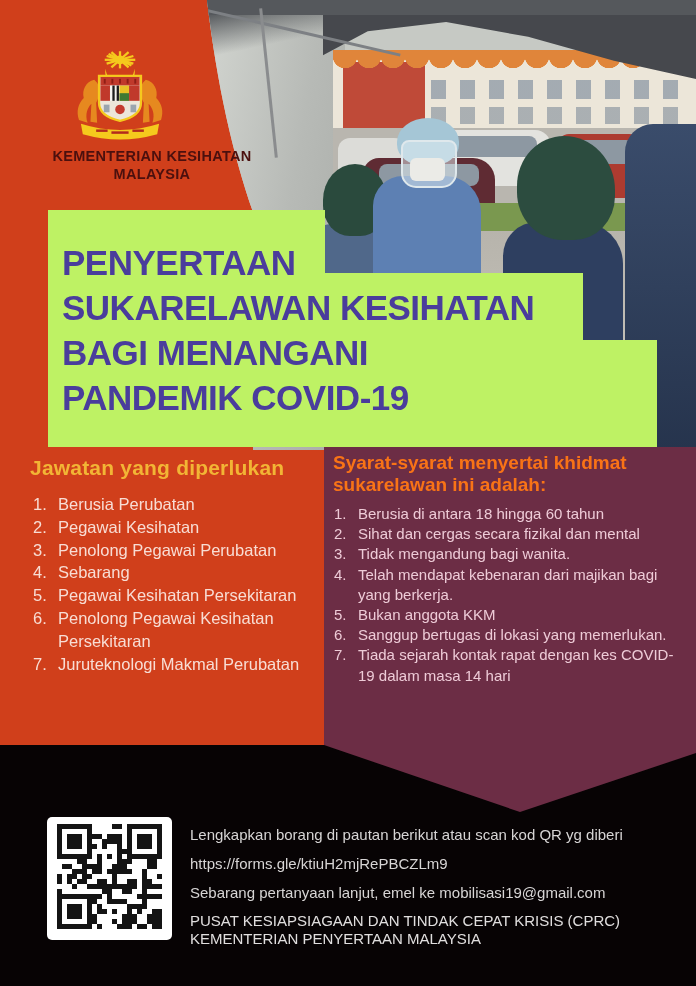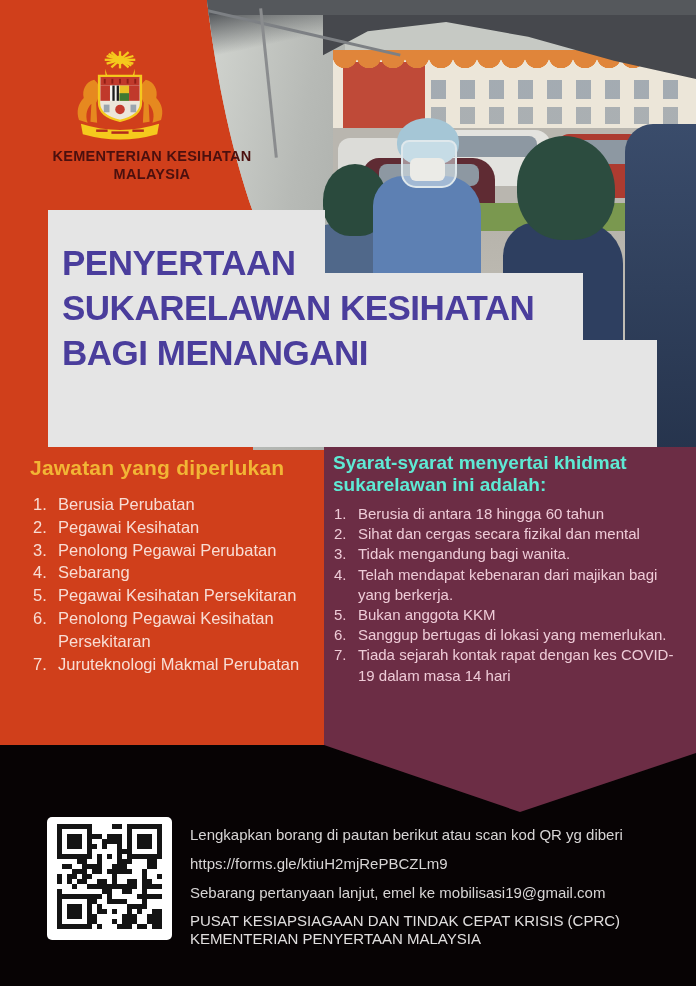--- a/index.html
+++ b/index.html
@@ -44,21 +44,21 @@
   .figA-body{left:106px;top:224px;width:88px;height:52px;background:#50688a;border-radius:20px 26px 0 0;}
   .figB-gown{left:168px;top:176px;width:108px;height:166px;background:#5d80b3;border-radius:30px 36px 0 0;}
   .figB-cap{left:192px;top:118px;width:62px;height:48px;background:#a5c6d6;border-radius:50% 50% 45% 45%;}
   .figB-shield{left:196px;top:140px;width:52px;height:44px;background:rgba(232,241,246,.5);border:2px solid #dfe8ec;border-radius:8px 8px 15px 15px;}
   .figB-mask{left:205px;top:158px;width:35px;height:23px;background:#ebebe7;border-radius:6px;}
   .figC-gown{left:298px;top:222px;width:120px;height:228px;background:#2e3f60;border-radius:34px 42px 0 0;}
   .figC-hood{left:312px;top:136px;width:98px;height:104px;background:#2c4c3f;border-radius:48% 52% 42% 46%;}
   .figD{left:420px;top:124px;width:71px;height:326px;background:linear-gradient(180deg,#3a4c6b,#26344d);border-radius:28px 0 0 0;}
 
   
-  .pink-banner{left:48px;top:210px;width:609px;height:237px;background:#e5e5e5;
+  .pink-banner{left:48px;top:210px;width:609px;height:237px;background:#bef264;
      clip-path:polygon(0 0,277px 0,277px 63px,535px 63px,535px 130px,609px 130px,609px 100%,0 100%);}
   .title{left:14px;top:30px;width:520px;color:#4a3d9c;font-weight:bold;font-size:35px;
          line-height:45px;letter-spacing:-0.5px;}
 
   
   .crest{left:58px;top:46px;width:124px;height:102px;}
   .ministry{left:0;top:148px;width:240px;text-align:center;color:#4b100e;
             font-size:14.5px;font-weight:bold;line-height:17.5px;letter-spacing:.3px;padding-left:32px;}
 
   
@@ -66,21 +66,21 @@
   .positions h2{margin:0;font-size:21px;font-weight:800;color:#f2b535;letter-spacing:.2px;}
   .positions ol{margin:13px 0 0 0;padding:0;list-style:none;counter-reset:n;
                 color:#f8ddd4;font-size:16.5px;line-height:22.8px;}
   .positions li{counter-increment:n;position:relative;padding-left:28px;}
   .positions li::before{content:counter(n) ".";position:absolute;left:3px;}
 
   
   .maroon-panel{left:324px;top:447px;width:372px;height:365px;background:#6c2d45;
      clip-path:polygon(0 0,100% 0,100% 306px,196px 365px,0 298px);}
   .requirements{left:333px;top:452px;width:352px;}
-  .requirements h2{margin:0;font-size:19px;font-weight:800;color:#5eead4;line-height:21.5px;width:330px;}
+  .requirements h2{margin:0;font-size:19px;font-weight:800;color:#f97316;line-height:21.5px;width:330px;}
   .requirements ol{margin:9px 0 0 0;padding:0;list-style:none;counter-reset:m;
                    color:#eecbd7;font-size:15px;line-height:20.2px;width:344px;}
   .requirements li{counter-increment:m;position:relative;padding-left:25px;}
   .requirements li::before{content:counter(m) ".";position:absolute;left:1px;}
   .note{left:352px;top:679px;width:320px;text-align:center;color:#dfa13d;
         font-size:14.5px;font-weight:600;line-height:17.4px;}
 
   
   .qr-box{left:47px;top:817px;width:125px;height:123px;background:#ffffff;border-radius:5px;
           display:flex;align-items:center;justify-content:center;}
@@ -184,20 +184,21 @@
   <div class="abs ministry">
     <div>KEMENTERIAN KESIHATAN</div>
     <div>MALAYSIA</div>
   </div>
 
   <div class="abs pink-banner">
     <div class="abs title">
       <div>PENYERTAAN</div>
       <div>SUKARELAWAN KESIHATAN</div>
       <div>BAGI MENANGANI</div>
+      <div>PANDEMIK COVID-19</div>
     </div>
   </div>
 
   <div class="abs positions">
     <h2>Jawatan yang diperlukan</h2>
     <ol>
       <li>Berusia Perubatan</li>
       <li>Pegawai Kesihatan</li>
       <li>Penolong Pegawai Perubatan</li>
       <li>Sebarang</li>

